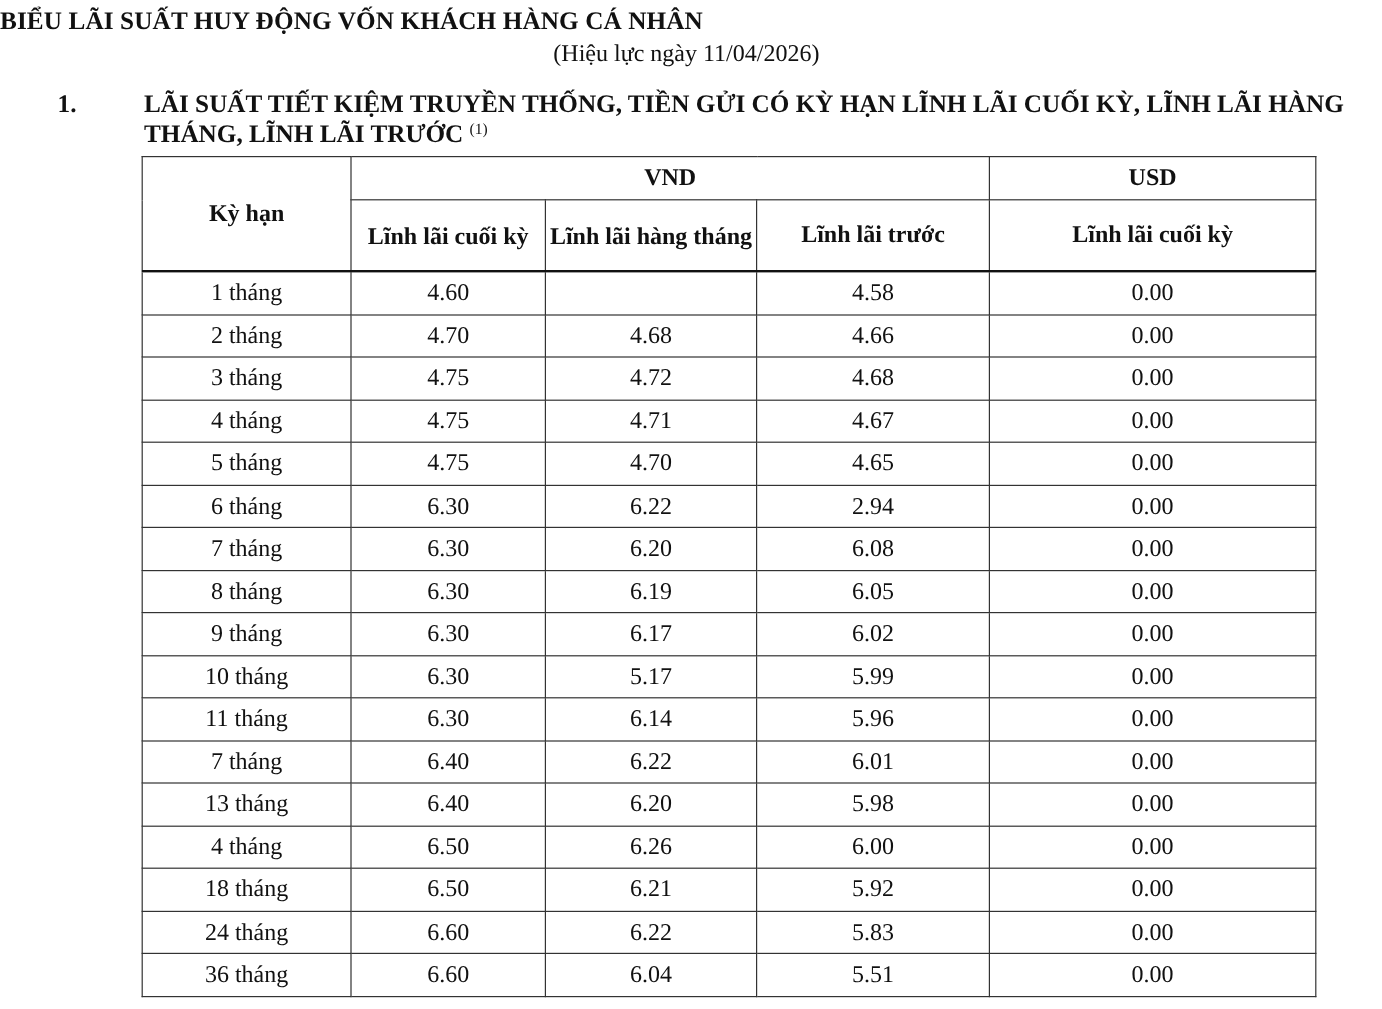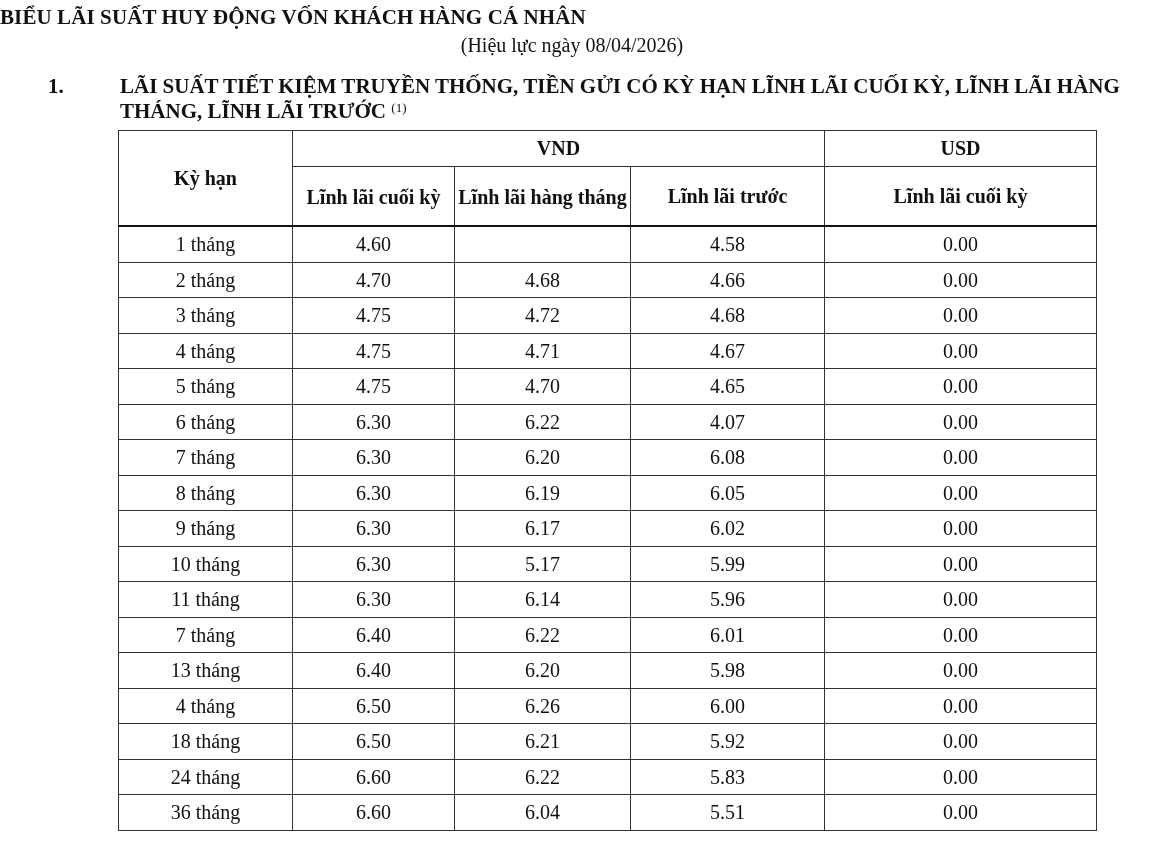--- a/index.html
+++ b/index.html
@@ -92,21 +92,21 @@
     .col-term { width: 174px; }
     .col-end { width: 162px; }
     .col-monthly { width: 176px; }
     .col-before { width: 194px; }
     .col-usd { width: 272px; }
   </style>
 </head>
 <body>
 
 <div class="doc-title">BIỂU LÃI SUẤT HUY ĐỘNG VỐN KHÁCH HÀNG CÁ NHÂN</div>
-<div class="doc-subtitle">(Hiệu lực ngày 08/04/2026)</div>
+<div class="doc-subtitle">(Hiệu lực ngày 11/04/2026)</div>
 
 <div class="section-heading">
   <span class="section-number">1.</span>
   <span class="section-text"><span>LÃI SUẤT TIẾT KIỆM TRUYỀN THỐNG, TIỀN GỬI CÓ KỲ HẠN LĨNH LÃI CUỐI KỲ, LĨNH LÃI HÀNG THÁNG, LĨNH LÃI TRƯỚC</span> <sup>(1)</sup></span>
 </div>
 
 <table class="rate-table">
   <colgroup>
     <col class="col-term">
     <col class="col-end">
@@ -160,21 +160,21 @@
         <td>5 tháng</td>
         <td>4.75</td>
         <td>4.70</td>
         <td>4.65</td>
         <td>0.00</td>
       </tr>
     <tr>
         <td>6 tháng</td>
         <td>6.30</td>
         <td>6.22</td>
-        <td>4.07</td>
+        <td>2.94</td>
         <td>0.00</td>
       </tr>
     <tr>
         <td>7 tháng</td>
         <td>6.30</td>
         <td>6.20</td>
         <td>6.08</td>
         <td>0.00</td>
       </tr>
     <tr>

